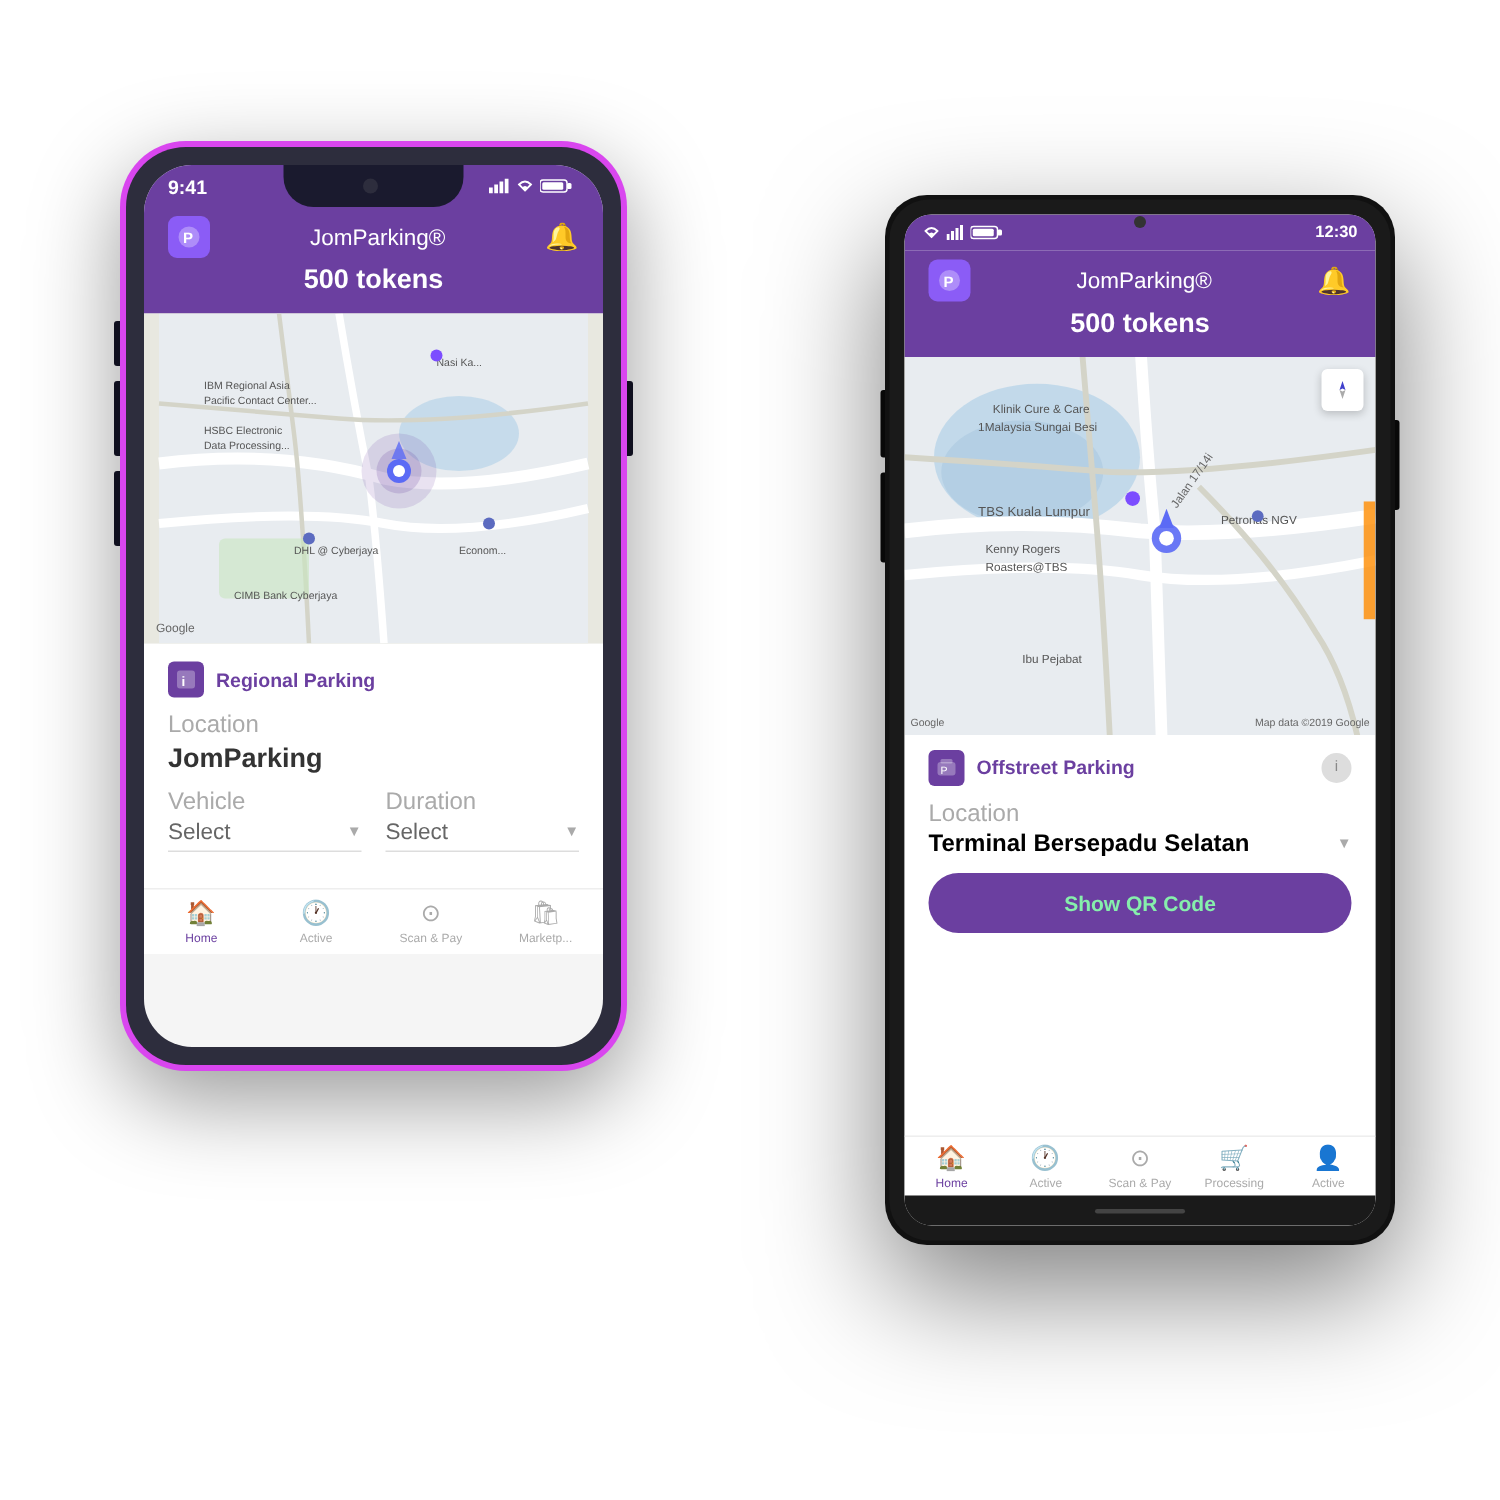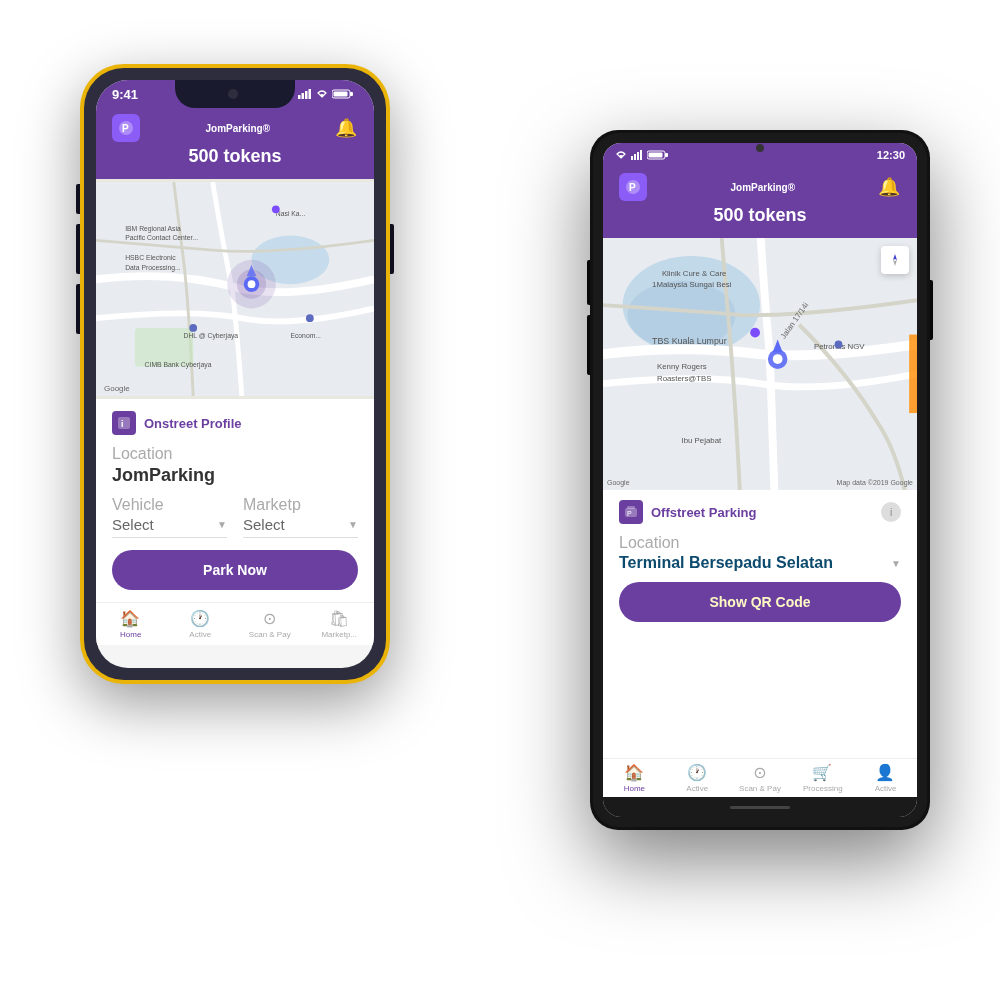--- a/index.html
+++ b/index.html
@@ -17,24 +17,24 @@
     .scene {
       position: relative;
       width: 900px;
       height: 900px;
     }
 
     
     .phone1 {
       position: absolute;
       left: 30px;
-      top: 14px;
-      width: 310px;
+      top: 44px;
+      width: 338px;
       height: 620px;
-      background: #eab308;
+      background: #d946ef;
       border-radius: 44px;
       box-shadow: 0 20px 60px rgba(0,0,0,0.4);
       z-index: 1;
     }
 
     .phone1-inner {
       position: absolute;
       top: 4px;
       left: 4px;
       right: 4px;
@@ -119,22 +119,22 @@
       border-radius: 6px;
       display: flex;
       align-items: center;
       justify-content: center;
       color: white;
       font-size: 14px;
       font-weight: 900;
     }
 
     .app-title {
-      font-size: 10px;
-      font-weight: 700;
+      font-size: 15px;
+      font-weight: 400;
       color: white;
     }
 
     .bell-icon {
       color: white;
       font-size: 18px;
     }
 
     .tokens-display {
       font-size: 18px;
@@ -344,39 +344,39 @@
     
     .location-dropdown {
       display: flex;
       align-items: center;
       justify-content: space-between;
     }
 
     .location-value-large {
       font-size: 16px;
       font-weight: 700;
-      color: #0c4a6e;
+      color: #000000;
     }
 
     .info-btn {
       width: 20px;
       height: 20px;
       background: #ddd;
       border-radius: 50%;
       display: flex;
       align-items: center;
       justify-content: center;
       font-size: 10px;
       color: #888;
     }
 
     .show-qr-btn {
       width: 100%;
       background: #6b3fa0;
-      color: #fef9c3;
+      color: #86efac;
       border: none;
       border-radius: 25px;
       padding: 12px;
       font-size: 14px;
       font-weight: 600;
       cursor: pointer;
       text-align: center;
       margin-top: 10px;
     }
 
@@ -585,44 +585,43 @@
         </div>
 
         <div class="bottom-panel">
           <div class="parking-type-row">
             <div class="parking-icon">
               <svg width="14" height="14" viewBox="0 0 14 14">
                 <rect x="1" y="1" width="12" height="12" rx="2" fill="white" opacity="0.3"></rect>
                 <text x="4" y="11" font-size="9" fill="white" font-weight="bold">i</text>
               </svg>
             </div>
-            <span class="parking-type-label">Onstreet Profile</span>
+            <span class="parking-type-label">Regional Parking</span>
           </div>
 
           <div class="field-label">Location</div>
           <div class="field-value">JomParking</div>
 
           <div class="selects-row">
             <div class="select-group">
               <div class="field-label">Vehicle</div>
               <div class="select-box">
                 <span class="select-value">Select</span>
                 <span class="chevron">▼</span>
               </div>
             </div>
             <div class="select-group">
-              <div class="field-label">Marketp</div>
+              <div class="field-label">Duration</div>
               <div class="select-box">
                 <span class="select-value">Select</span>
                 <span class="chevron">▼</span>
               </div>
             </div>
           </div>
 
-          <button class="park-now-btn">Park Now</button>
         </div>
 
         <div class="bottom-nav">
           <div class="nav-item">
             <span class="nav-icon active">🏠</span>
             <span class="nav-label active">Home</span>
           </div>
           <div class="nav-item">
             <span class="nav-icon">🕐</span>
             <span class="nav-label">Active</span>

